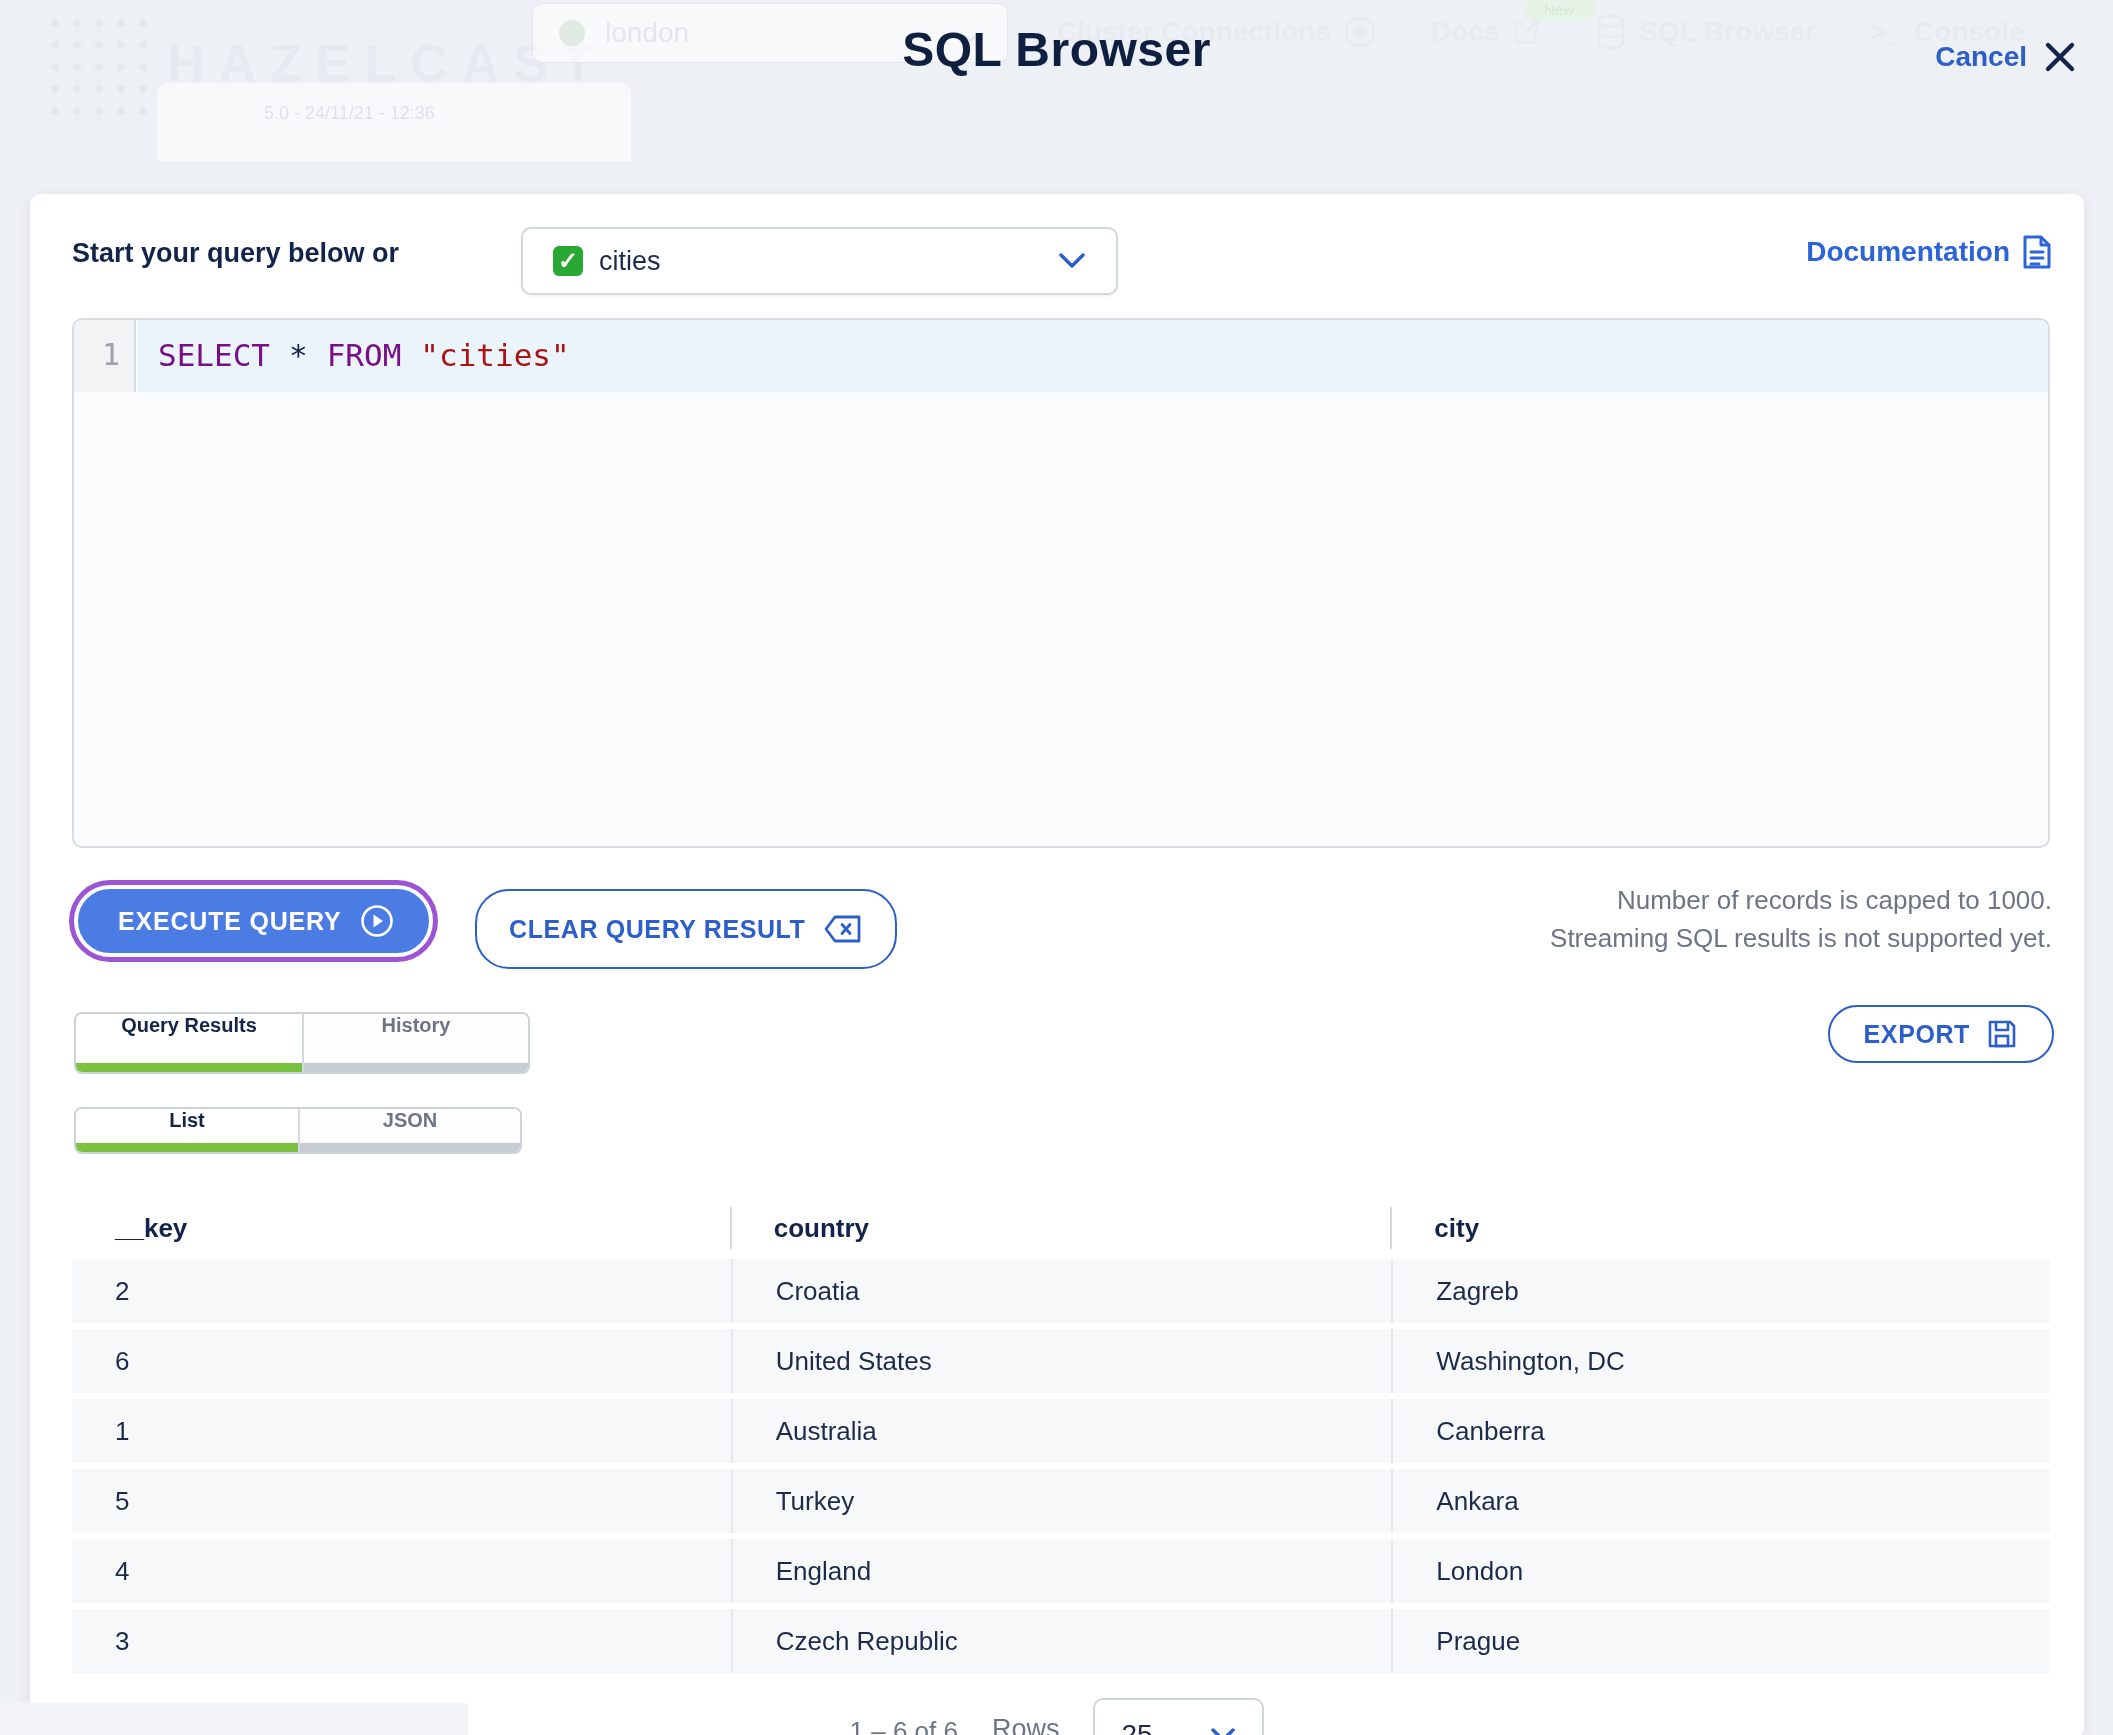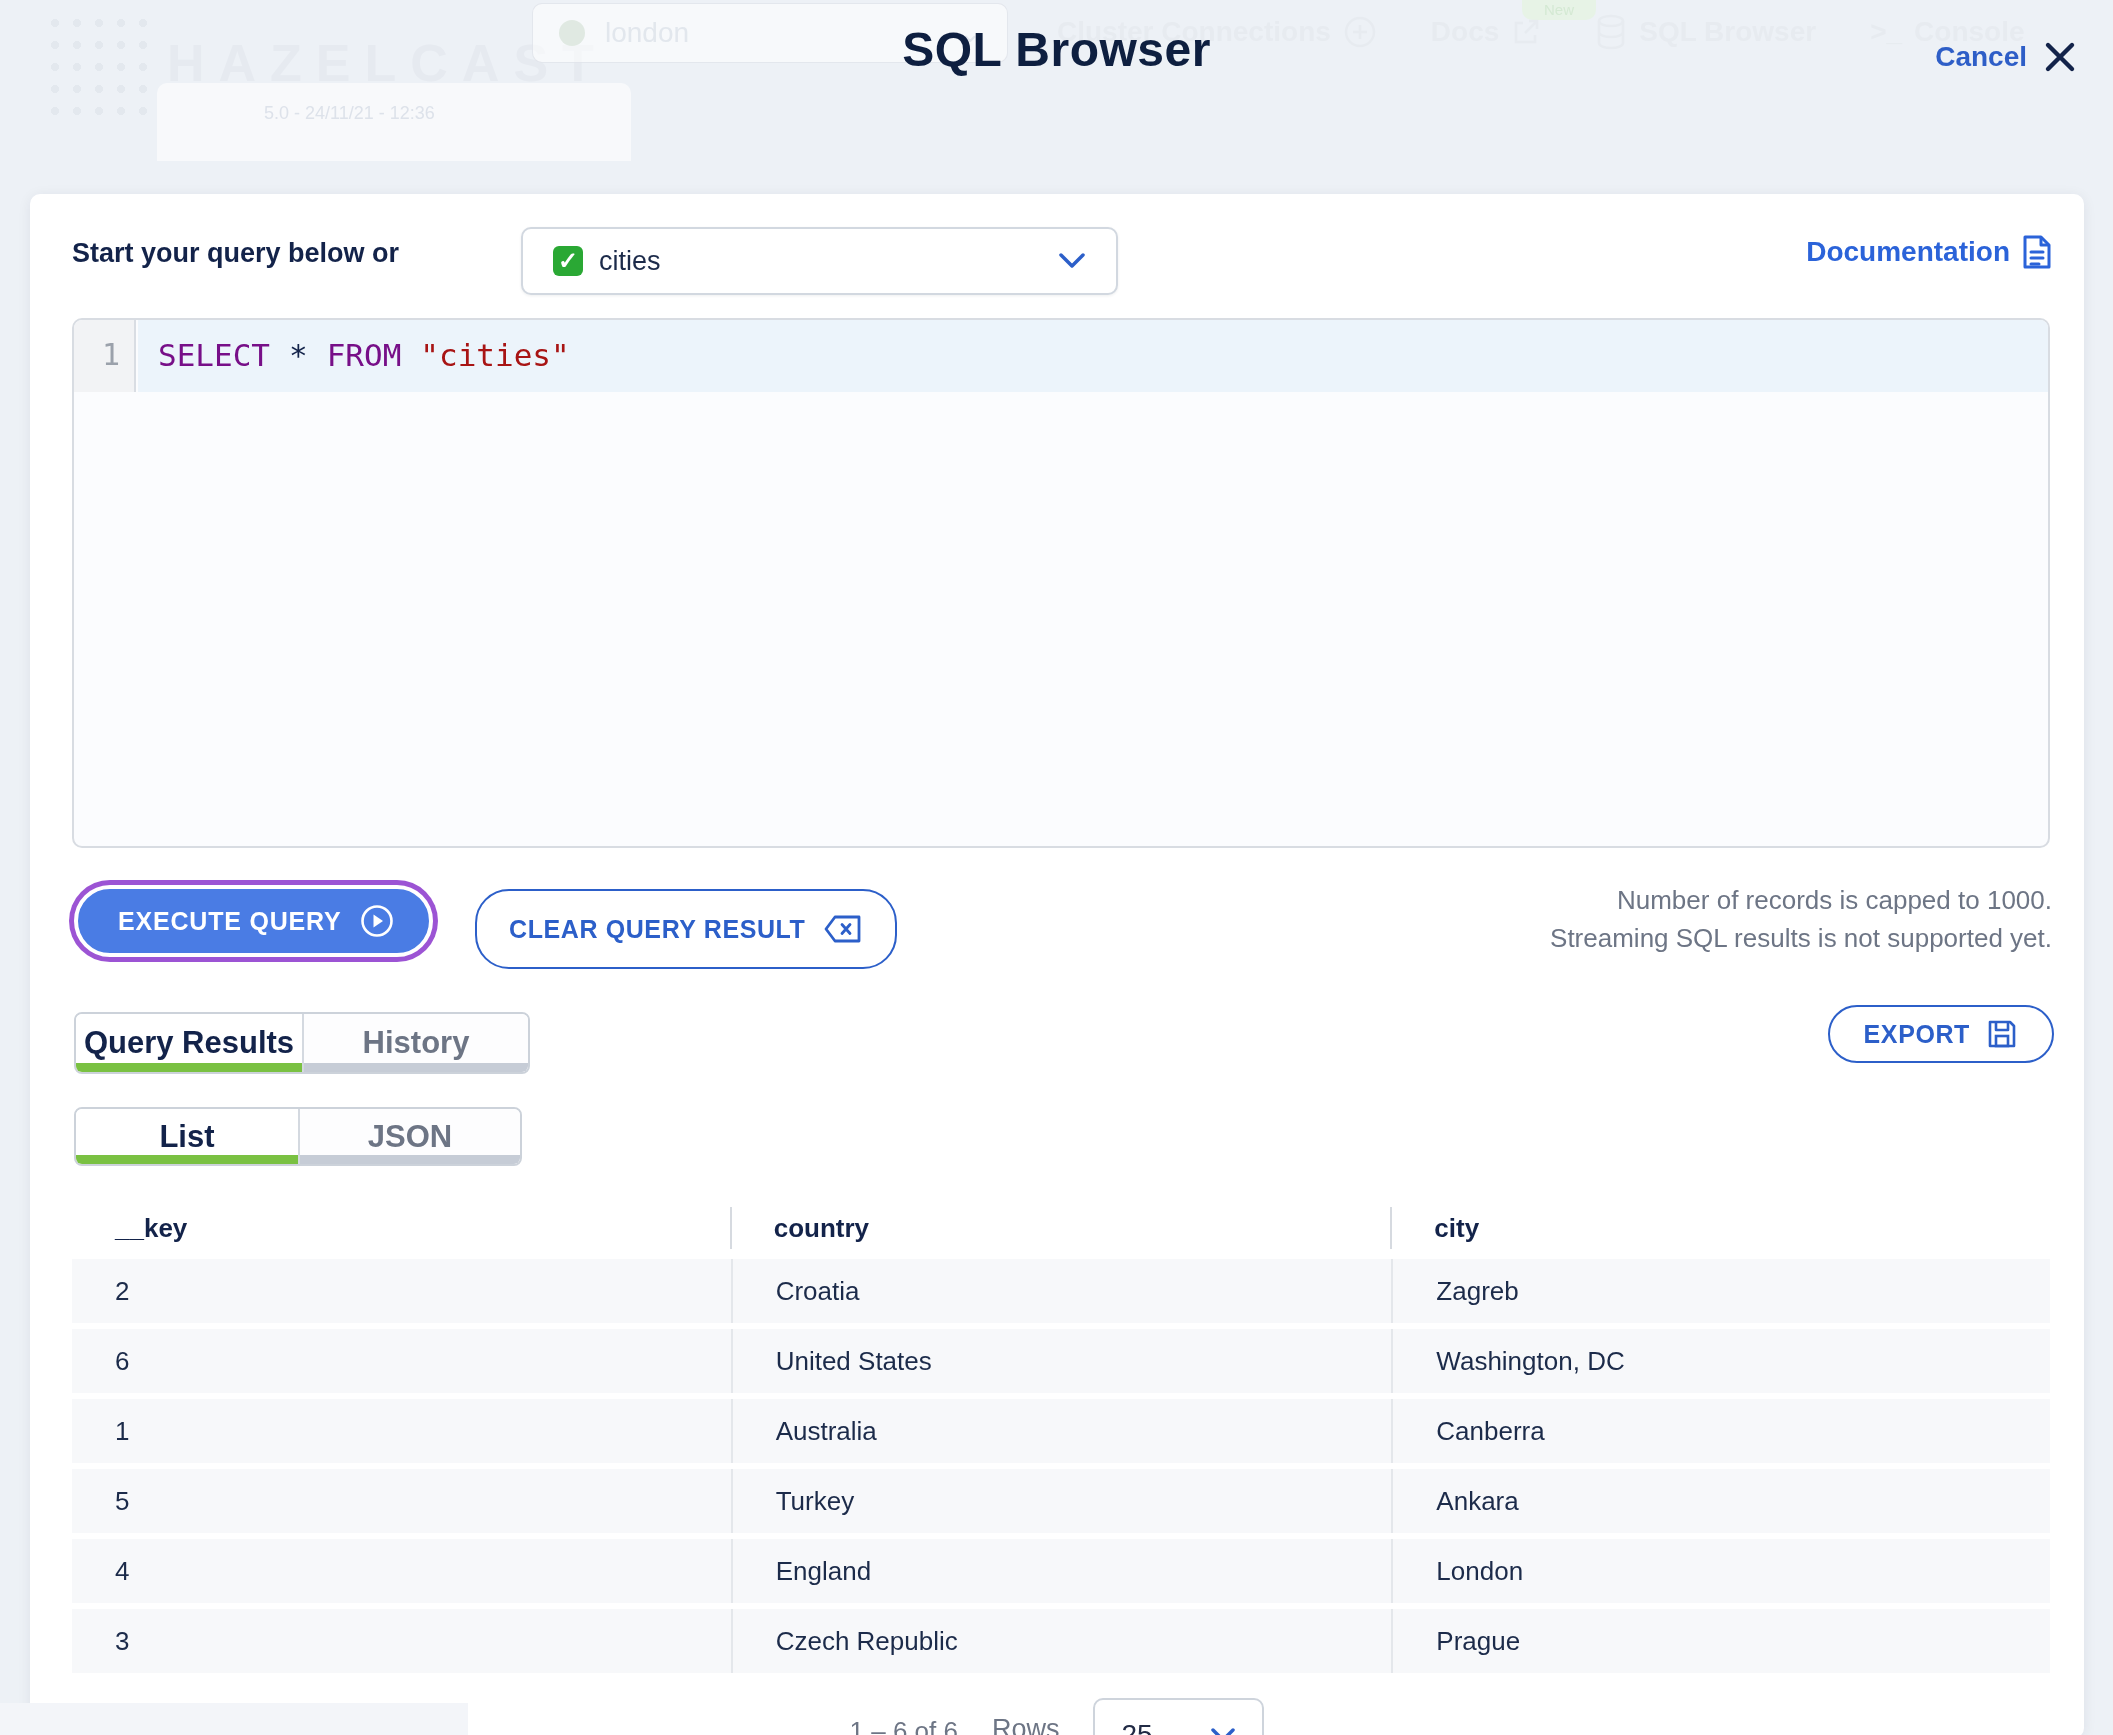--- a/index.html
+++ b/index.html
@@ -77,28 +77,28 @@
     letter-spacing:0.6px; display:flex; align-items:center; gap:18px; padding:0 32px; cursor:pointer;
     font-family:"Liberation Sans", sans-serif; }
   .cap-note { position:absolute; right:32px; top:687px; text-align:right;
     font-size:26px; color:#6d7585; line-height:38px; }
 
   
   .tabset { position:absolute; display:flex; border:2px solid #ccd2da; border-radius:8px; overflow:hidden;
     background:#fff; }
   .tabs-main { left:44px; top:818px; }
   .tabs-view { left:44px; top:913px; }
-  .tab { width:226px; height:58px; position:relative; display:flex; align-items:center; justify-content:center;
-    font-size:31px; cursor:pointer; background:#fdfdfe; }
+  .tab { width:226px; height:58px; position:relative; display:flex; justify-content:center;
+    font-size:20px; cursor:pointer; background:#fdfdfe; }
   .tab + .tab { border-left:2px solid #d4d9e0; }
   .tab .bar { position:absolute; left:0; right:0; bottom:0; height:9px; background:#c6ccd6; }
   .tab.active { background:#ffffff; font-weight:800; color:#13234a; }
   .tab.active .bar { background:#7ac142; }
   .tab.inactive { color:#6d7585; font-weight:600; }
-  .tabs-view .tab { height:55px; width:222px; }
+  .tabs-view .tab { height:43px; width:222px; }
 
   .btn-export { position:absolute; right:30px; top:811px; height:58px; border-radius:30px;
     background:#fff; border:2.5px solid #2c5fc9; color:#2c5fc9; font-size:25px; font-weight:700;
     letter-spacing:0.6px; display:flex; align-items:center; gap:16px; padding:0 34px; cursor:pointer;
     font-family:"Liberation Sans", sans-serif; }
 
   
   .rtable { position:absolute; left:42px; top:1003px; width:1978px; }
   .thead { display:flex; height:62px; align-items:center; }
   .tcell { padding-left:43px; }

